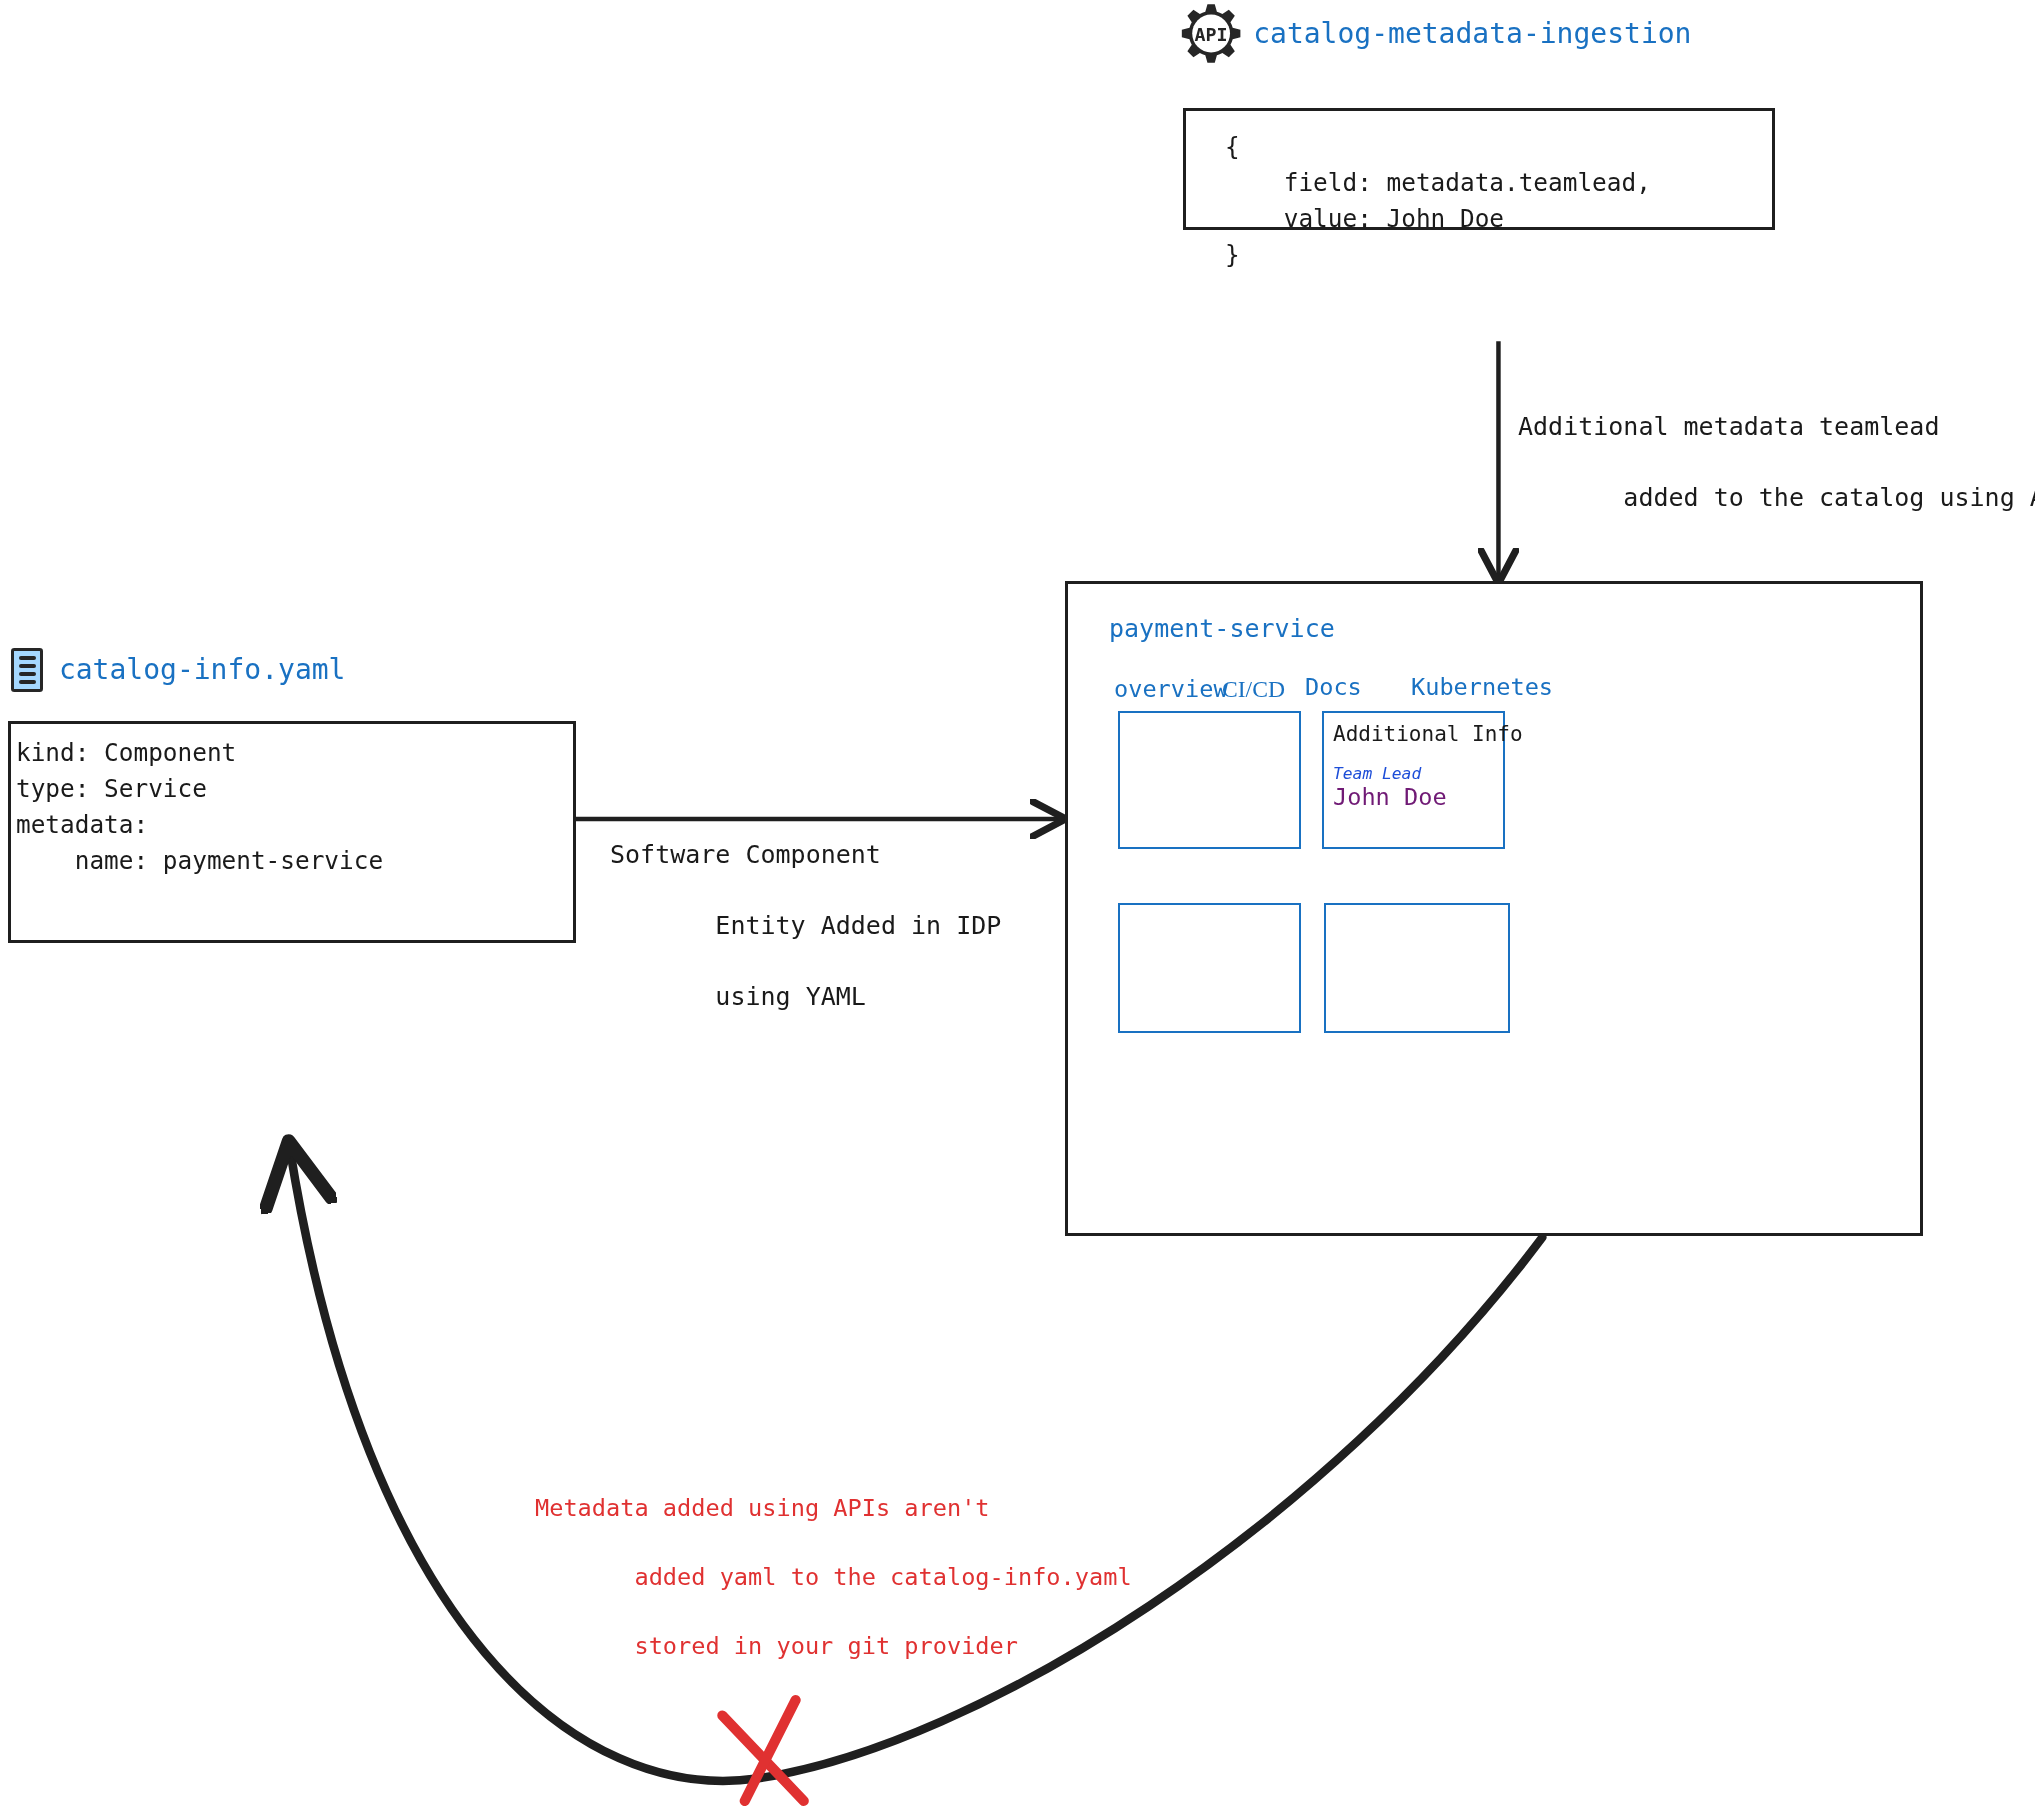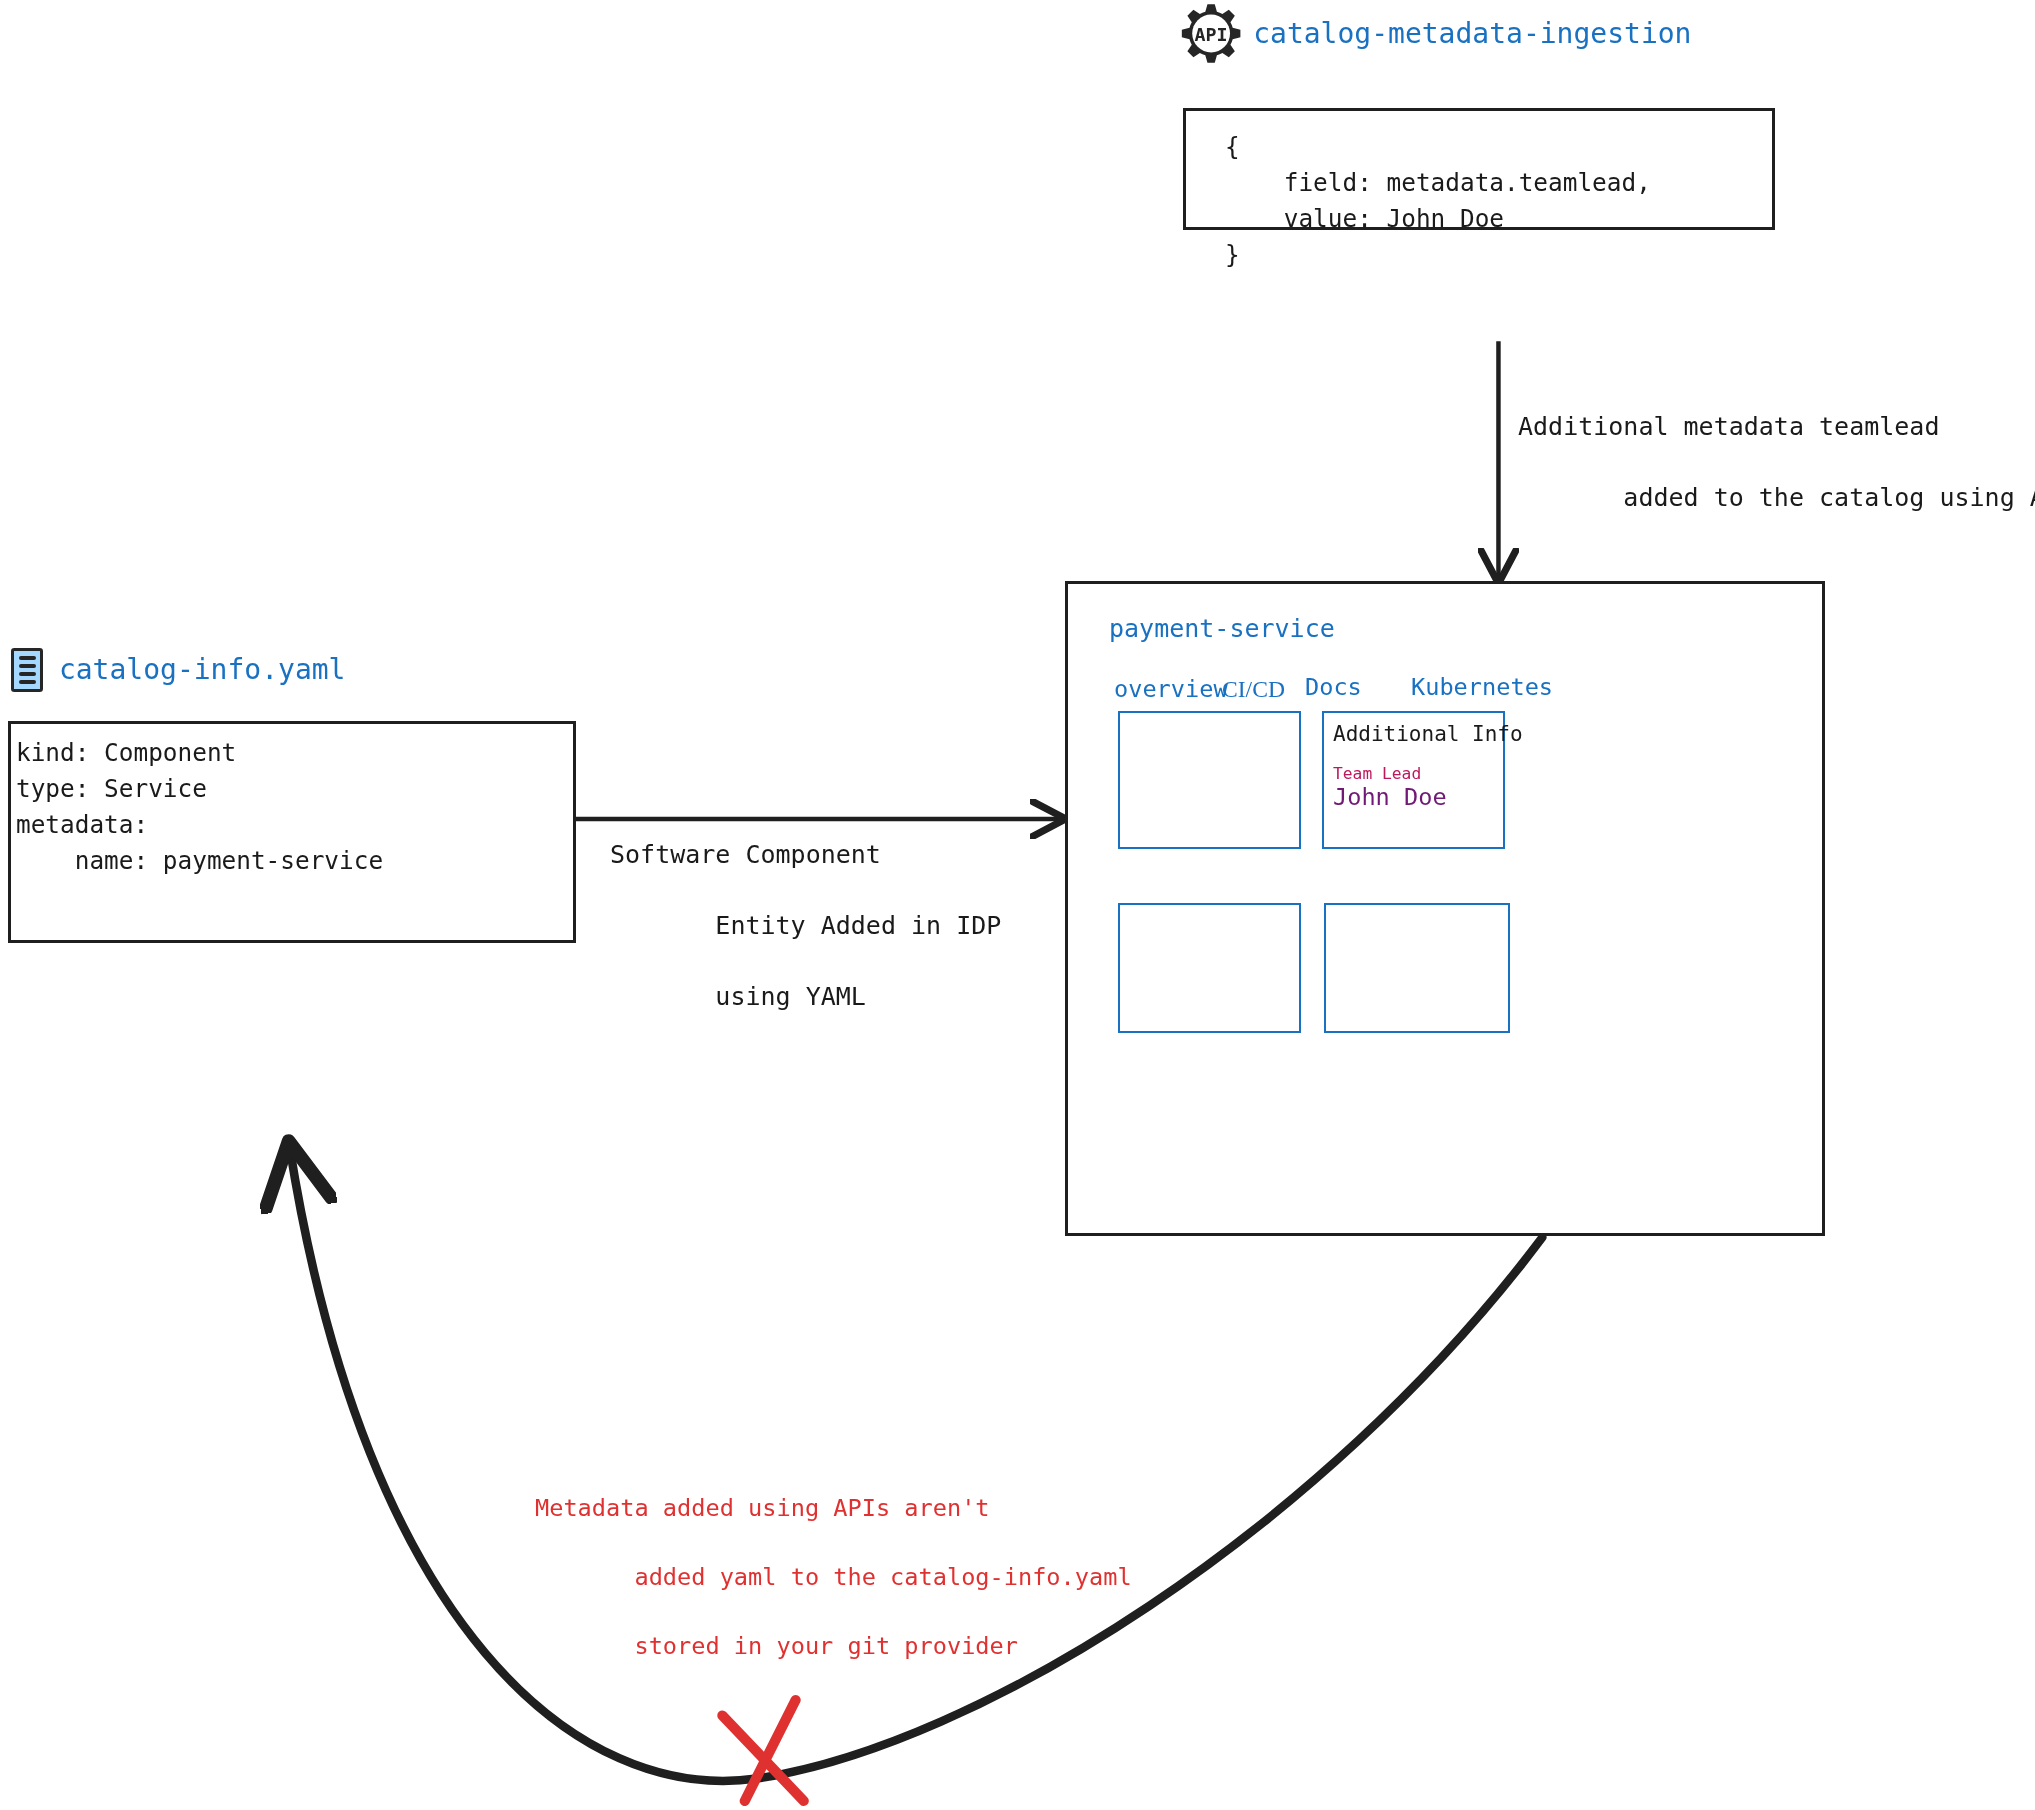--- a/index.html
+++ b/index.html
@@ -75,23 +75,24 @@
     margin-top:26px;
   }
   .widget-title{
     font-size:21px;
     color:#1a1a1a;
     white-space:nowrap;
     line-height:1;
   }
   .widget-key{
     font-size:16.3px;
-    color:#be185d;
-    white-space:nowrap;
-    line-height:1;
+    color:#1d4ed8;
+    white-space:nowrap;
+    line-height:1;
+    font-style:italic;
   }
   .widget-val{
     font-size:23.6px;
     color:#701a75;
     white-space:nowrap;
     line-height:1;
   }
 
   
   .yaml-icon{
@@ -179,21 +180,21 @@
     <div class="code abs" style="left:4.9px; top:11.4px;">kind: Component</div>
     <div class="code abs" style="left:4.9px; top:47px;">type: Service</div>
     <div class="code abs" style="left:4.9px; top:83px;">metadata:</div>
     <div class="code abs" style="left:4.9px; top:119px;">    name: payment-service</div>
   </div>
 
   <div class="abs label-text" style="left:610px; top:837px;"><span>Software Component</span><br>
        <span>Entity Added in IDP</span><br>
        <span>using YAML</span></div>
 
-  <div class="abs blackbox" style="left:1065px; top:581px; width:760px; height:655px;">
+  <div class="abs blackbox" style="left:1065px; top:581px; width:858px; height:655px;">
 
     <div class="blue-heading abs" style="left:41px; top:32px;">payment-service</div>
 
     <div class="blue-tab abs" style="left:46px; top:94px;">overview</div>
     <div class="blue-tab abs" style="left:154px; top:94px;font-family:Liberation Serif, serif;">CI/CD</div>
     <div class="blue-tab abs" style="left:237px; top:92px;">Docs</div>
     <div class="blue-tab abs" style="left:343px; top:92px;">Kubernetes</div>
 
     <div class="abs bluebox" style="left:50px; top:127px; width:183px; height:138px;"></div>
 

